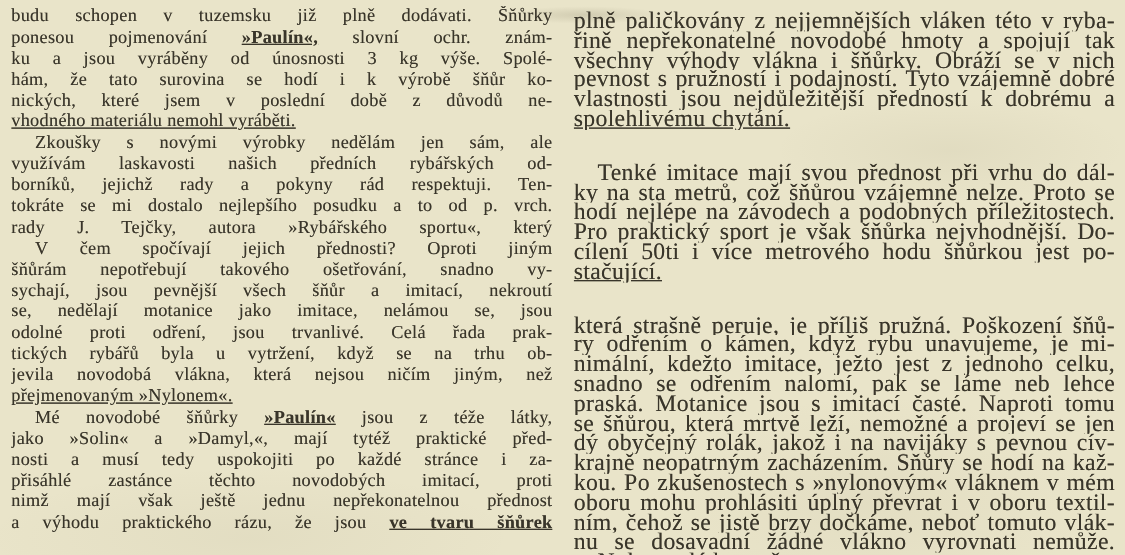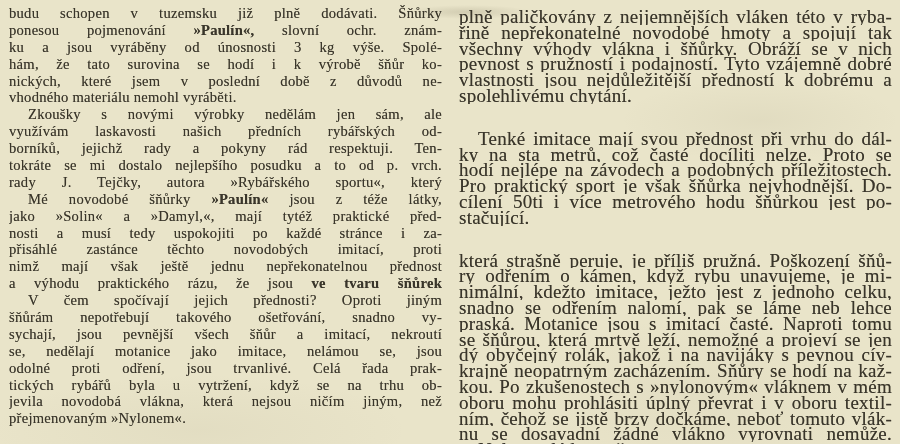--- a/index.html
+++ b/index.html
@@ -38,24 +38,24 @@
     font-size:14.6px;
     height:16.9px;
     line-height:16.9px;
   }
   .col-right .line{
     font-size:19px;
     height:15.8px;
     line-height:15.8px;
   }
   .col-right{padding-top:4px;}
-  .line.noj{text-align-last:left;}
+  .line.noj{text-align-last:left;text-decoration:underline;}
   .line.indent{text-indent:19px;}
   .para.space{margin-top:27px;}
-  .b{font-weight:bold;}
+  .b{font-weight:bold;text-decoration:underline;}
 </style>
 </head>
 <body>
 
 <div class="page">
   <div class="col col-left">
       <div class="para">
         <div class="line"><span>budu schopen v tuzemsku již plně dodávati. Šňůrky</span></div>
         <div class="line"><span>ponesou pojmenování </span><span class="b">»Paulín«,</span><span> slovní ochr. znám-</span></div>
         <div class="line"><span>ku a jsou vyráběny od únosnosti 3 kg výše. Spolé-</span></div>
@@ -64,50 +64,50 @@
         <div class="line noj"><span>vhodného materiálu nemohl vyráběti.</span></div>
       </div>
       <div class="para">
         <div class="line indent"><span>Zkoušky s novými výrobky nedělám jen sám, ale</span></div>
         <div class="line"><span>využívám laskavosti našich předních rybářských od-</span></div>
         <div class="line"><span>borníků, jejichž rady a pokyny rád respektuji. Ten-</span></div>
         <div class="line"><span>tokráte se mi dostalo nejlepšího posudku a to od p. vrch.</span></div>
         <div class="line"><span>rady J. Tejčky, autora »Rybářského sportu«, který</span></div>
       </div>
       <div class="para">
-        <div class="line indent"><span>Mé novodobé šňůrky </span><span class="b">»Paulín«</span><span> jsou z téže látky,</span></div>
-        <div class="line"><span>jako »Solin« a »Damyl,«, mají tytéž praktické před-</span></div>
-        <div class="line"><span>nosti a musí tedy uspokojiti po každé stránce i za-</span></div>
-        <div class="line"><span>přisáhlé zastánce těchto novodobých imitací, proti</span></div>
-        <div class="line"><span>nimž mají však ještě jednu nepřekonatelnou přednost</span></div>
-        <div class="line"><span>a výhodu praktického rázu, že jsou </span><span class="b">ve tvaru šňůrek</span></div>
-      </div>
-      <div class="para">
         <div class="line indent"><span>V čem spočívají jejich přednosti? Oproti jiným</span></div>
         <div class="line"><span>šňůrám nepotřebují takového ošetřování, snadno vy-</span></div>
         <div class="line"><span>sychají, jsou pevnější všech šňůr a imitací, nekroutí</span></div>
         <div class="line"><span>se, nedělají motanice jako imitace, nelámou se, jsou</span></div>
         <div class="line"><span>odolné proti odření, jsou trvanlivé. Celá řada prak-</span></div>
         <div class="line"><span>tických rybářů byla u vytržení, když se na trhu ob-</span></div>
         <div class="line"><span>jevila novodobá vlákna, která nejsou ničím jiným, než</span></div>
         <div class="line noj"><span>přejmenovaným »Nylonem«.</span></div>
+      </div>
+      <div class="para">
+        <div class="line indent"><span>Mé novodobé šňůrky </span><span class="b">»Paulín«</span><span> jsou z téže látky,</span></div>
+        <div class="line"><span>jako »Solin« a »Damyl,«, mají tytéž praktické před-</span></div>
+        <div class="line"><span>nosti a musí tedy uspokojiti po každé stránce i za-</span></div>
+        <div class="line"><span>přisáhlé zastánce těchto novodobých imitací, proti</span></div>
+        <div class="line"><span>nimž mají však ještě jednu nepřekonatelnou přednost</span></div>
+        <div class="line"><span>a výhodu praktického rázu, že jsou </span><span class="b">ve tvaru šňůrek</span></div>
       </div>
     </div>
   <div class="col col-right">
       <div class="para">
         <div class="line"><span>plně paličkovány z nejjemnějších vláken této v ryba-</span></div>
         <div class="line"><span>řině nepřekonatelné novodobé hmoty a spojují tak</span></div>
         <div class="line"><span>všechny výhody vlákna i šňůrky. Obráží se v nich</span></div>
         <div class="line"><span>pevnost s pružností i podajností. Tyto vzájemně dobré</span></div>
         <div class="line"><span>vlastnosti jsou nejdůležitější předností k dobrému a</span></div>
         <div class="line noj"><span>spolehlivému chytání.</span></div>
       </div>
       <div class="para space">
         <div class="line indent"><span>Tenké imitace mají svou přednost při vrhu do dál-</span></div>
-        <div class="line"><span>ky na sta metrů, což časté docíliti nelze. Proto se</span></div>
+        <div class="line"><span>ky na sta metrů, což šňůrou vzájemně nelze. Proto se</span></div>
         <div class="line"><span>hodí nejlépe na závodech a podobných příležitostech.</span></div>
         <div class="line"><span>Pro praktický sport je však šňůrka nejvhodnější. Do-</span></div>
         <div class="line"><span>cílení 50ti i více metrového hodu šňůrkou jest po-</span></div>
         <div class="line noj"><span>stačující.</span></div>
       </div>
       <div class="para space">
         <div class="line"><span>která strašně peruje, je příliš pružná. Poškození šňů-</span></div>
         <div class="line"><span>ry odřením o kámen, když rybu unavujeme, je mi-</span></div>
         <div class="line"><span>nimální, kdežto imitace, ježto jest z jednoho celku,</span></div>
         <div class="line"><span>snadno se odřením nalomí, pak se láme neb lehce</span></div>

